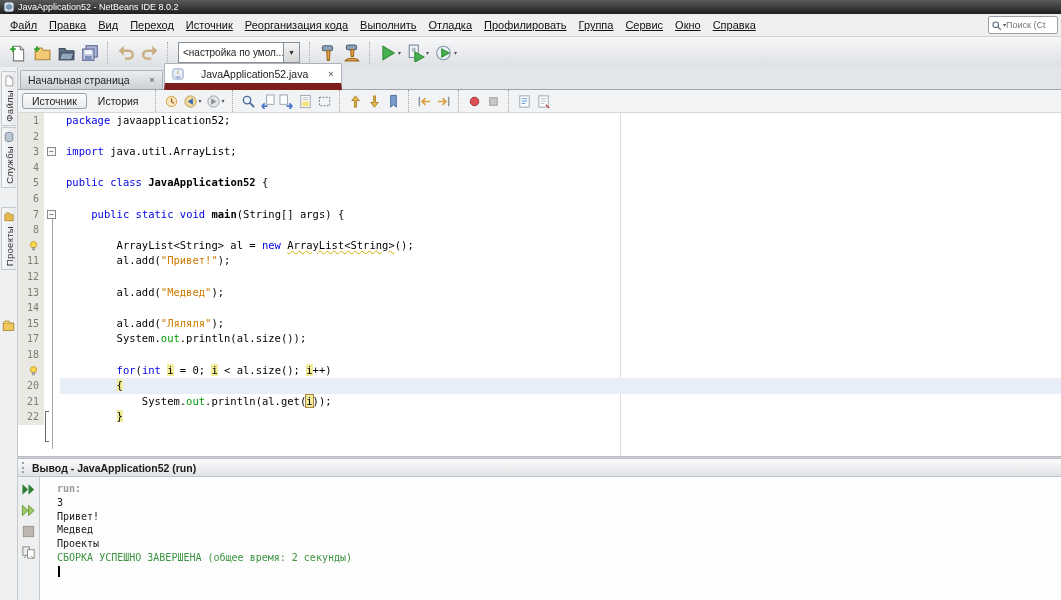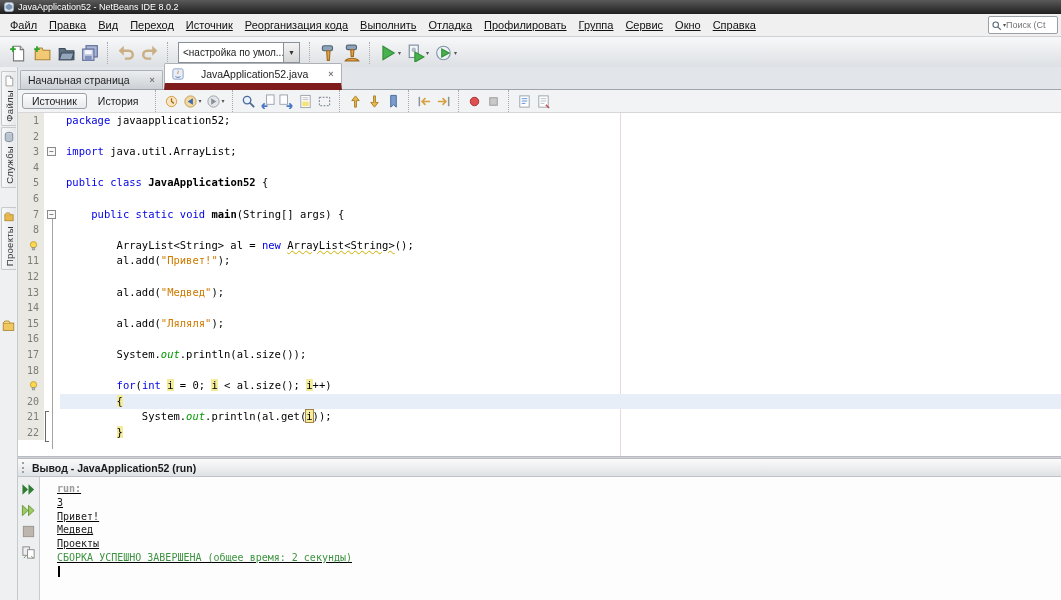--- a/index.html
+++ b/index.html
@@ -65,34 +65,34 @@
         font:10px/15.6px "DejaVu Sans Mono",monospace;flex:none;}
   .lnum .ic{margin-top:2px;}
   .fold{width:16px;position:relative;flex:none;}
   .foldbox{position:absolute;left:3px;top:3px;width:9px;height:9px;border:1px solid #8a8a8a;background:#f8f8f8;
            font:8px/8px "Liberation Sans",sans-serif;text-align:center;color:#333;box-sizing:border-box;}
   .codeln{flex:1;white-space:pre;font:10.5px/15.6px "DejaVu Sans Mono",monospace;color:#000;padding-left:6px;}
   .crow.cur .codeln{background:#e7eef8;}
   .k{color:#0000e6;text-align:center;}
   .b{font-weight:bold;}
   .s{color:#ce7b00;}
-  .f{color:#009900;font-style:italic;}
+  .f{color:#009900;}
   .hi{background:#f3ec9a;}
   .hc{background:#f3ec9a;border:1px solid #aa8146;margin:-1px;}
   .w{text-decoration:underline;text-decoration-style:wavy;text-decoration-color:#cfae00;text-decoration-thickness:1px;}
   
   #splitter{height:3px;background:#cfd2d6;border-top:1px solid #b8bbbf;border-bottom:1px solid #b8bbbf;
             box-sizing:border-box;flex:none;}
   #outheader{height:17px;background:linear-gradient(#fbfbfb,#dfe2e5);border-bottom:1px solid #bfc2c6;
              display:flex;align-items:center;flex:none;font-size:10.5px;font-weight:bold;color:#1a1a1a;}
   #outhandle{width:3px;height:11px;border-left:2px dotted #9aa0a6;margin:0 5px 0 4px;}
   #outbody{flex:1;display:flex;background:#fdfdfd;min-height:0;}
   #outicons{width:21px;background:#edeff1;border-right:1px solid #c9cccf;display:flex;flex-direction:column;
             align-items:center;padding-top:4px;gap:4px;flex:none;}
-  #outtext{flex:1;padding:5px 0 0 17px;font:10px/13.8px "DejaVu Sans Mono",monospace;text-decoration:underline;}
+  #outtext{flex:1;padding:5px 0 0 17px;font:10px/13.8px "DejaVu Sans Mono",monospace;}
   .out-info{color:#9a9a9a;font-weight:bold;}
   .out-plain{color:#1a1a1a;}
   .out-success{color:#3d9440;}
   #outcaret{width:2px;height:11px;background:#000;margin:1px 0 0 1px;}
 </style>
 </head>
 <body>
 
 <div id="app">
 
@@ -514,25 +514,20 @@
               <span class="lnum">14</span>
               <span class="fold"></span>
               <span class="codeln"></span>
             </div>
             <div class="crow">
               <span class="lnum">15</span>
               <span class="fold"></span>
               <span class="codeln"><span>        al.add(</span><span class="s">"Ляляля"</span><span>);</span></span>
             </div>
             <div class="crow">
-              <span class="lnum">16</span>
-              <span class="fold"></span>
-              <span class="codeln"></span>
-            </div>
-            <div class="crow">
               <span class="lnum">17</span>
               <span class="fold"></span>
               <span class="codeln"><span>        System.</span><span class="f">out</span><span>.println(al.size());</span></span>
             </div>
             <div class="crow">
               <span class="lnum">18</span>
               <span class="fold"></span>
               <span class="codeln"></span>
             </div>
             <div class="crow">

